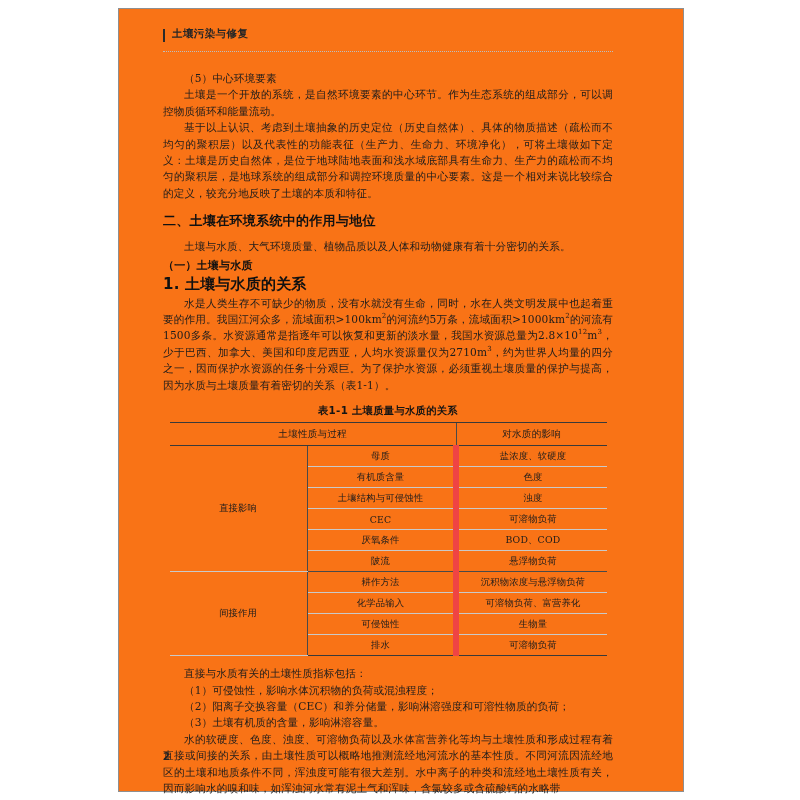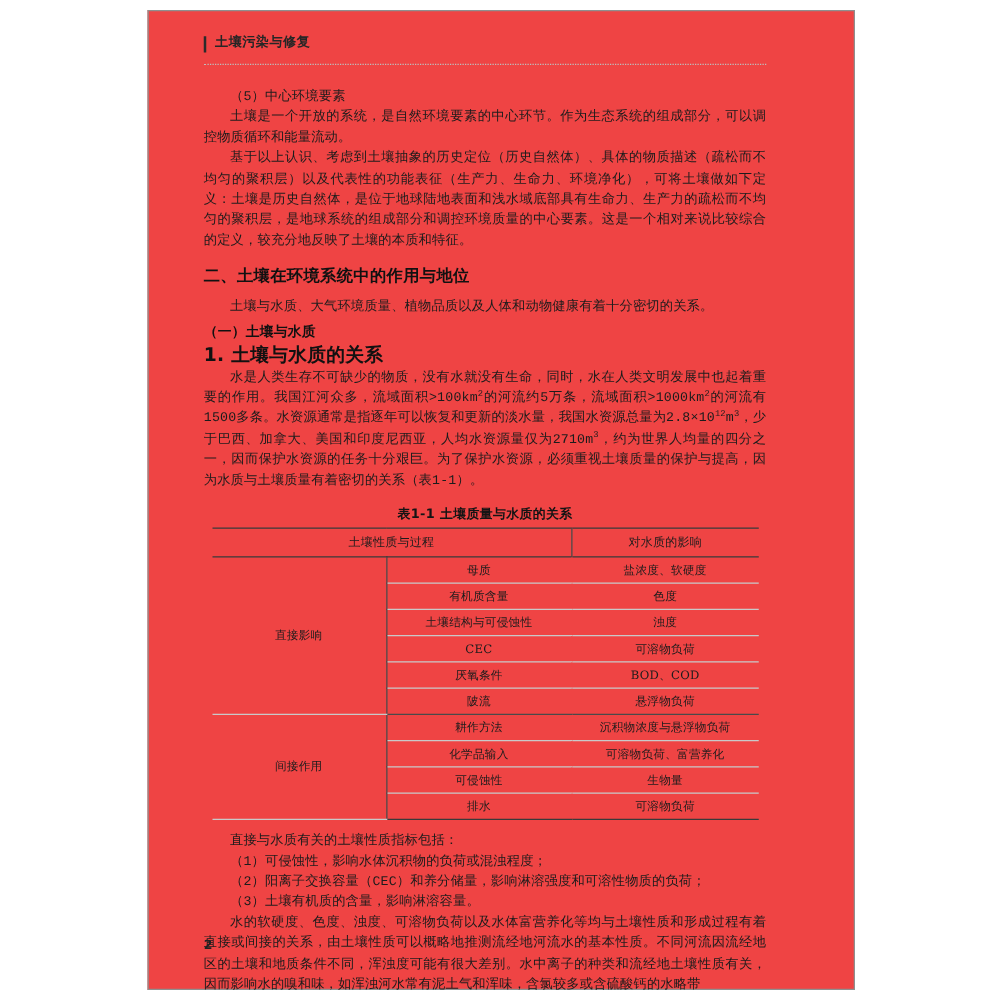--- a/index.html
+++ b/index.html
@@ -14,21 +14,21 @@
     font-family: "DejaVu Serif", "Liberation Serif", serif;
   }
 
   #page {
     position: absolute;
     left: 118px;
     top: 8px;
     width: 566px;
     height: 784px;
     border: 1px solid #8f8f8f;
-    background: #ef4444;
+    background: #f97316;
     box-sizing: border-box;
   }
 
   .content {
     position: absolute;
     left: 44px;
     top: 18px;
     width: 450px;
   }
 
@@ -60,21 +60,20 @@
 
   
   p.para {
     margin: 0 0 0 0;
     font-size: 10.6px;
     line-height: 16.4px;
     color: #1c1c1c;
     text-align: justify;
     text-justify: inter-character;
     letter-spacing: 0.15px;
-    font-family: Liberation Mono, monospace;
   }
   p.indent { text-indent: 21px; }
   p.sub    { text-indent: 21px; }
 
   h2.sec {
     font-family: Liberation Serif, serif;
     font-size: 13px;
     font-weight: bold;
     color: #111;
     margin: 11px 0 8px 0;
@@ -139,21 +138,21 @@
   table.rel tbody tr:last-child td {
     border-bottom: 1.3px solid #3a3a3a;
   }
   td.rowhdr {
     border-right: 1px solid #4a4a4a;
     width: 140px;
   }
   .col-mid { width: 148px; }
   .col-right {
     width: 149px;
-    border-left: 1px solid #ef4444;
+    border-left: 6px solid #ef4444;
   }
   thead th.h-left { width: 288px; }
   thead th.h-right {
     width: 149px;
     border-left: 1px solid #4a4a4a;
   }
 
   
   .folio {
     position: absolute;

